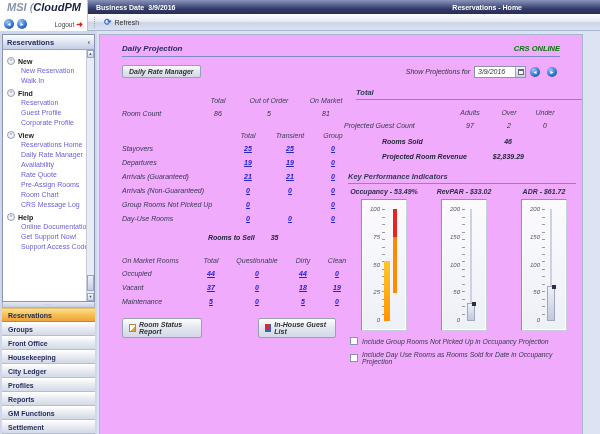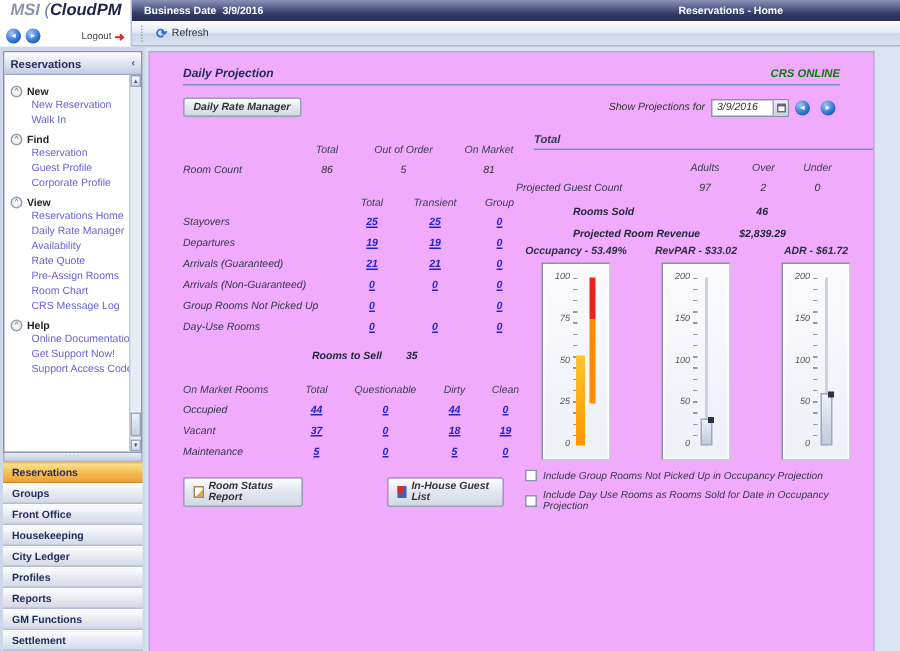--- a/index.html
+++ b/index.html
@@ -354,20 +354,21 @@
 
           <div class="sold-row">
             <span>Rooms Sold</span>
             <span class="val">46</span>
           </div>
           <div class="rev-row">
             <span>Projected Room Revenue</span>
             <span class="val">$2,839.29</span>
           </div>
 
+          <div class="uhead kpi-head">Key Performance Indicators</div>
 
           <div class="gauges">
 
             <div class="gauge-col">
               <div class="gauge-title">Occupancy - 53.49%</div>
               <div class="gauge-panel">
                 <div class="g-ticks">
                   <div>100</div>
                   <div>75</div>
                   <div>50</div>

